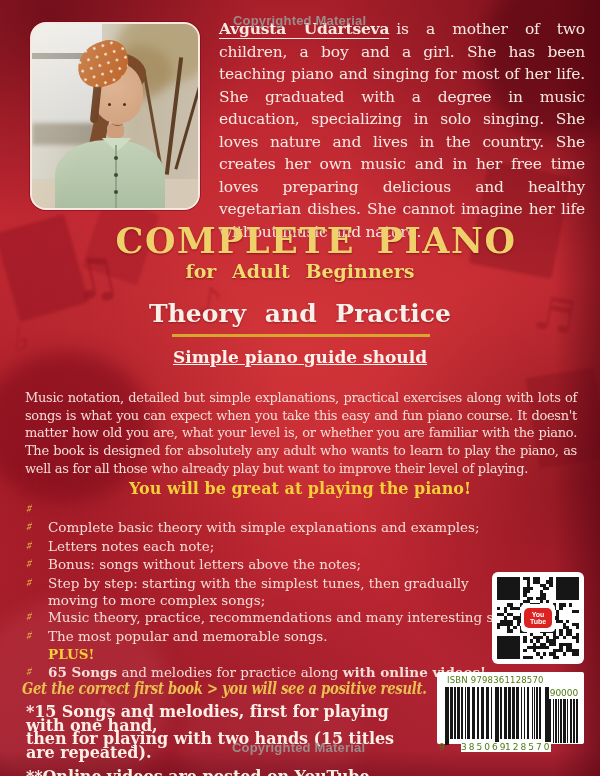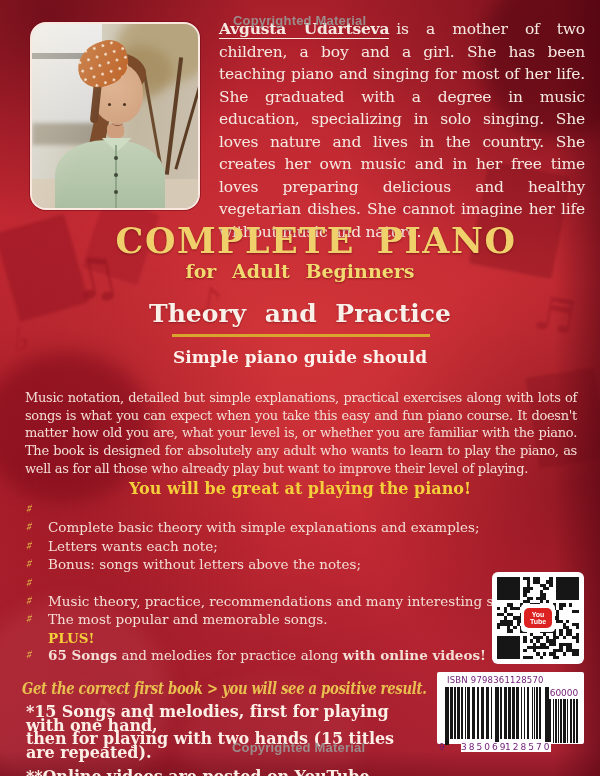--- a/index.html
+++ b/index.html
@@ -86,21 +86,21 @@
   .bio-name{font-weight:bold;border-bottom:1.5px solid #f6e9e2;margin-right:7px;}
   .t1{position:absolute;z-index:2;left:0;top:204px;width:100%;margin:16px;text-align:center;
     font-size:35px;font-weight:bold;letter-spacing:1.5px;word-spacing:8px;color:#f0d06a;
     text-shadow:0 1px 2px rgba(80,0,10,.5);}
   .t2{position:absolute;z-index:2;left:0;top:260px;width:100%;margin:0;text-align:center;
     font-size:19px;font-weight:bold;word-spacing:9px;color:#f3da70;text-shadow:0 1px 2px rgba(80,0,10,.5);}
   .t3{position:absolute;z-index:2;left:0;top:299px;width:100%;margin:0;text-align:center;
     font-size:25px;font-weight:bold;word-spacing:10px;color:#faf0ea;text-shadow:0 1px 2px rgba(80,0,10,.4);}
   .rule{position:absolute;z-index:2;left:172px;top:334px;width:258px;height:3px;background:#d8a62e;}
   .pitch{position:absolute;z-index:2;left:0;top:347px;width:100%;text-align:center;
-    font-size:17px;font-weight:bold;line-height:21px;color:#fdf3ec;}
+    font-size:17px;font-weight:bold;line-height:21px;color:#fdf3ec;text-decoration:underline;}
   .intro{position:absolute;z-index:2;left:25px;top:389px;width:552px;margin:0;
     font-size:13px;letter-spacing:-.3px;line-height:17.7px;color:#f3ddd5;text-align:justify;}
   .feat-head{position:absolute;z-index:2;left:0;top:479px;width:100%;margin:0;text-align:center;
     font-size:16px;font-weight:bold;color:#f4cf3b;}
   .feats{position:absolute;z-index:2;left:26px;top:501px;width:548px;font-size:13.5px;
     line-height:17.4px;color:#f3ddd5;}
   .feat{display:flex;align-items:flex-start;}
   .mk{flex:0 0 22px;color:#e6c04a;font-family:"DejaVu Sans",sans-serif;font-size:12.5px;
     transform:rotate(15deg);margin-top:1px;}
   .ft{max-width:500px;}
@@ -117,21 +117,21 @@
   .qr{position:absolute;z-index:3;left:492px;top:572px;width:92px;height:92px;background:#fff;
     border-radius:6px;}
   .qr svg{position:absolute;left:5px;top:5px;}
   #qr-grid rect{fill:#161616;}
   .yt-badge{position:absolute;left:29px;top:32px;width:34px;height:28px;background:#fff;border-radius:4px;}
   .yt-red{position:absolute;left:3px;top:4px;width:28px;height:20px;background:#d22;border-radius:5px;
     display:flex;flex-direction:column;align-items:center;justify-content:center;
     font-family:"Liberation Sans",sans-serif;font-weight:bold;font-size:7px;line-height:7.5px;color:#fff;}
   
   .bcode{position:absolute;z-index:3;left:437px;top:672px;width:147px;height:72px;background:#fff;
-    border-radius:2px;font-family:"DejaVu Sans","Liberation Sans",sans-serif;color:#701a75;}
+    border-radius:2px;font-family:"DejaVu Sans","Liberation Sans",sans-serif;color:#4d7c0f;}
   .bcode *{position:absolute;}
   .isbn{left:10px;top:3px;font-size:8.5px;letter-spacing:.2px;}
   #bar-main{left:8px;top:15px;}
   #bar-right{left:112px;top:27px;}
   #bar-main rect,#bar-right rect{fill:#161616;}
   .eanL{left:2px;top:70px;font-size:9px;}
   .eanG1{left:24px;top:70px;font-size:9px;letter-spacing:2px;background:#fff;}
   .eanG2{left:68px;top:70px;font-size:9px;letter-spacing:2px;background:#fff;}
   .price{left:112px;top:16px;width:30px;text-align:center;font-size:9px;}
 </style>
@@ -208,28 +208,29 @@
   <div class="feats">
     <div class="feat">
       <span class="mk">♯</span>
       </div>
     <div class="feat">
       <span class="mk">♯</span>
       <span class="ft">Complete basic theory with simple explanations and examples;</span>
       </div>
     <div class="feat">
       <span class="mk">♯</span>
-      <span class="ft">Letters wants each note;</span>
+      <span class="ft">Letters notes each note;</span>
       </div>
     <div class="feat">
       <span class="mk">♯</span>
       <span class="ft">Bonus: songs without letters above the notes;</span>
       </div>
     <div class="feat">
       <span class="mk">♯</span>
+      <span class="ft ft-wrap">Step by step: starting with the simplest tunes, then gradually moving to more complex songs;</span>
       </div>
     <div class="feat">
       <span class="mk">♯</span>
       <span class="ft">Music theory, practice, recommendations and many interesting songs;</span>
       </div>
     <div class="feat">
       <span class="mk">♯</span>
       <span class="ft">The most popular and memorable songs.</span>
       </div>
     <div class="plus">PLUS!</div>
@@ -482,16 +483,16 @@
         <rect x="11" y="0" width="2" height="44"></rect>
         <rect x="14" y="0" width="3" height="44"></rect>
         <rect x="18" y="0" width="1" height="44"></rect>
         <rect x="21" y="0" width="2" height="44"></rect>
         <rect x="24" y="0" width="2" height="44"></rect>
         <rect x="27" y="0" width="2" height="44"></rect>
       </svg>
     <span class="eanL">9</span>
     <span class="eanG1">385069</span>
     <span class="eanG2">128570</span>
-    <span class="price">60000</span>
+    <span class="price">90000</span>
   </div>
 
 </div>
 
 </body></html>

